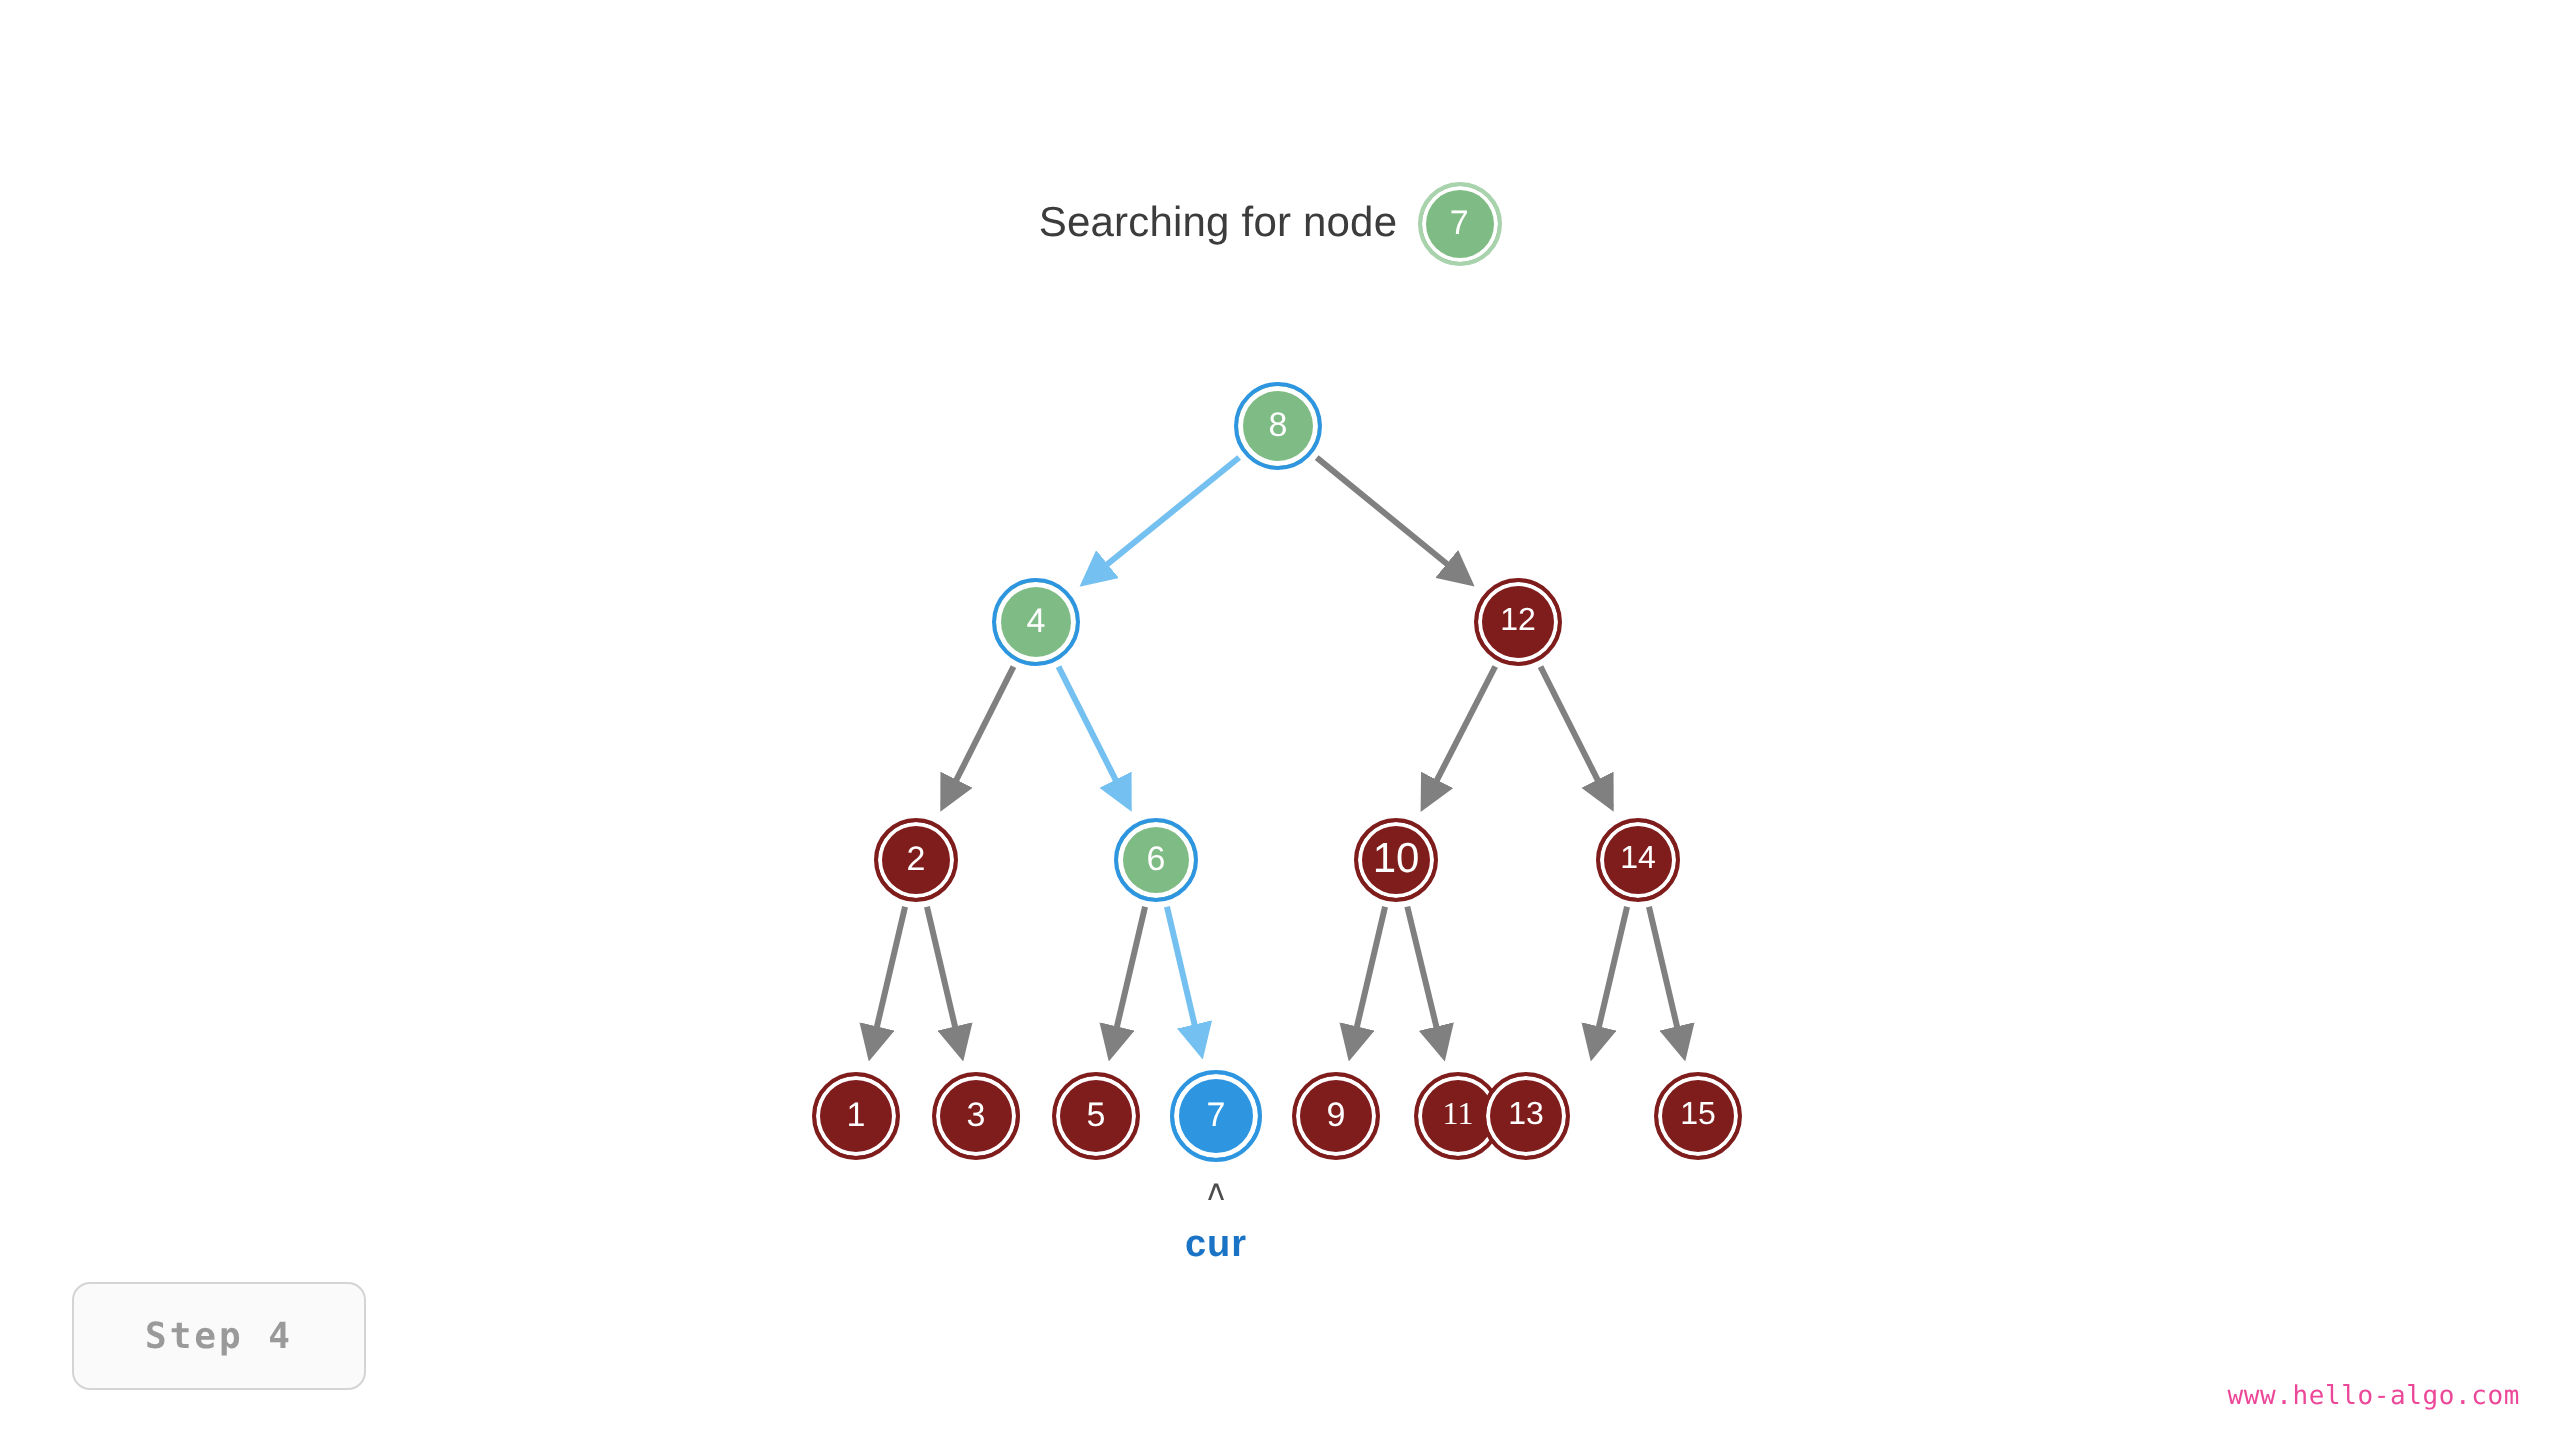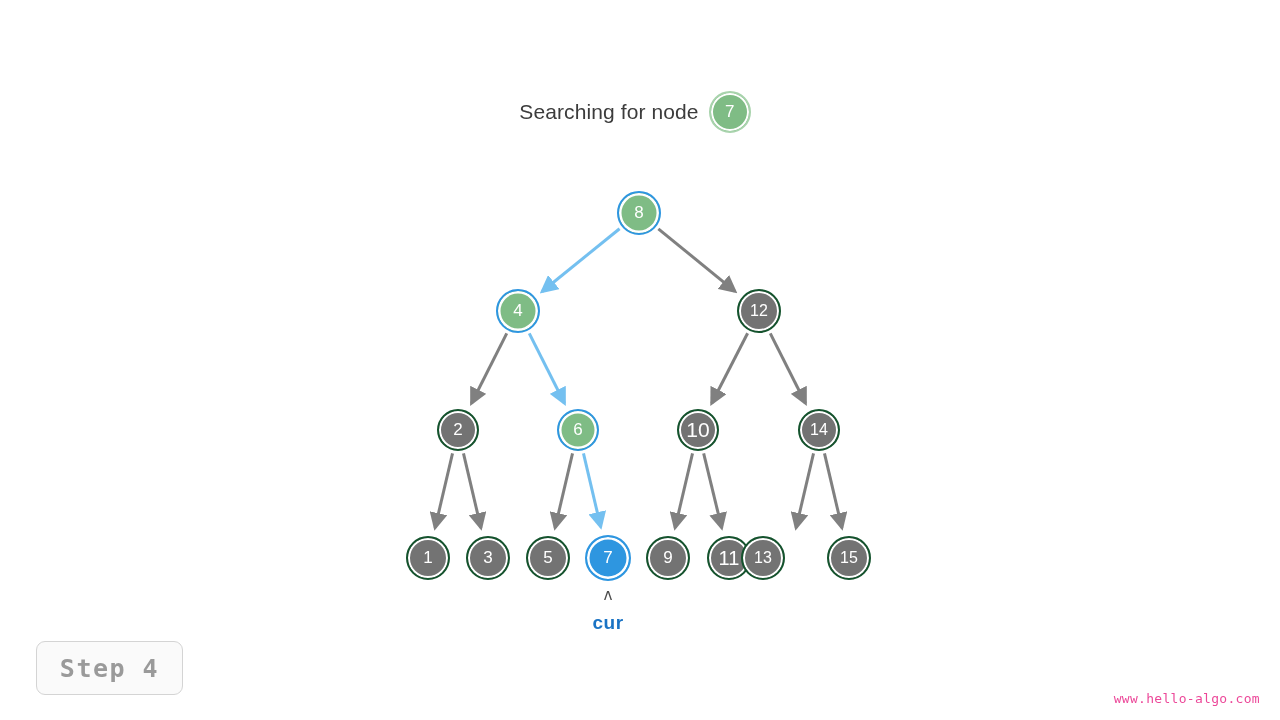--- a/index.html
+++ b/index.html
@@ -74,22 +74,22 @@
     display: flex;
     align-items: center;
     justify-content: center;
     color: #ffffff;
     font-family: "Liberation Sans", sans-serif;
     box-sizing: border-box;
     z-index: 5;
   }
   
   .node.plain {
-    background: #737373;
-    border: 2px solid #14532d;
+    background: #7f1d1d;
+    border: 2px solid #7f1d1d;
     box-shadow: inset 0 0 0 2px #ffffff;
   }
   
   .node.visited {
     background: #7fbc85;
     border: 2.5px solid #2e96e0;
     box-shadow: inset 0 0 0 2.5px #ffffff;
   }
   
   .node.current {
@@ -135,21 +135,21 @@
     border-radius: 9px;
     background: #fafafa;
     display: flex;
     align-items: center;
     justify-content: center;
     z-index: 8;
   }
   #step-badge-label {
     font-family: "DejaVu Sans Mono", monospace;
     font-weight: bold;
-    font-size: 25px;
+    font-size: 18px;
     color: #9a9a9a;
     letter-spacing: 1.5px;
   }
 
   
   #watermark {
     position: absolute;
     right: 20px;
     bottom: 14px;
     font-family: "DejaVu Sans Mono", monospace;
@@ -200,21 +200,21 @@
       <div class="node plain" style="width: 44px; height: 44px; left: 737px; top: 289px; font-size: 16px;">12</div>
       <div class="node plain" style="width: 42px; height: 42px; left: 437px; top: 409px; font-size: 17px;">2</div>
       <div class="node visited" style="width: 42px; height: 42px; left: 557px; top: 409px; font-size: 17px;">6</div>
       <div class="node plain" style="width: 42px; height: 42px; left: 677px; top: 409px; font-size: 21px;">10</div>
       <div class="node plain" style="width: 42px; height: 42px; left: 798px; top: 409px; font-size: 16px;">14</div>
       <div class="node plain" style="width: 44px; height: 44px; left: 406px; top: 536px; font-size: 17px;">1</div>
       <div class="node plain" style="width: 44px; height: 44px; left: 466px; top: 536px; font-size: 17px;">3</div>
       <div class="node plain" style="width: 44px; height: 44px; left: 526px; top: 536px; font-size: 17px;">5</div>
       <div class="node current" style="width: 46px; height: 46px; left: 585px; top: 535px; font-size: 17px;">7</div>
       <div class="node plain" style="width: 44px; height: 44px; left: 646px; top: 536px; font-size: 17px;">9</div>
-      <div class="node plain" style="width: 44px; height: 44px; left: 707px; top: 536px; font-size: 20px;">11</div>
+      <div class="node plain" style="width: 44px; height: 44px; left: 707px; top: 536px; font-size: 16px; font-family: Liberation Serif, serif;">11</div>
       <div class="node plain" style="width: 44px; height: 44px; left: 741px; top: 536px; font-size: 16px;">13</div>
       <div class="node plain" style="width: 44px; height: 44px; left: 827px; top: 536px; font-size: 16px;">15</div>
     </div>
 </div>
 
 <div id="cur-pointer">
   <span id="cur-caret">ʌ</span>
   <span id="cur-label">cur</span>
 </div>
 

